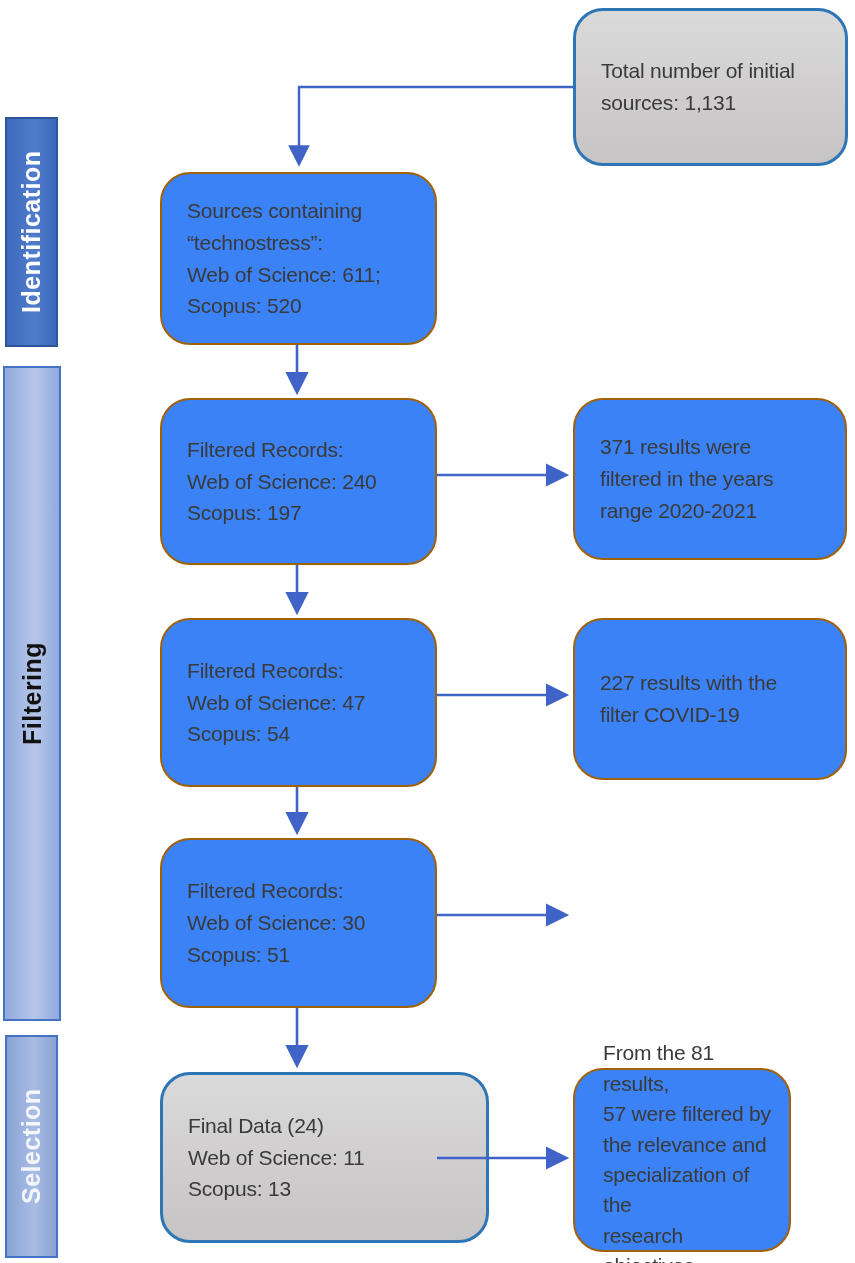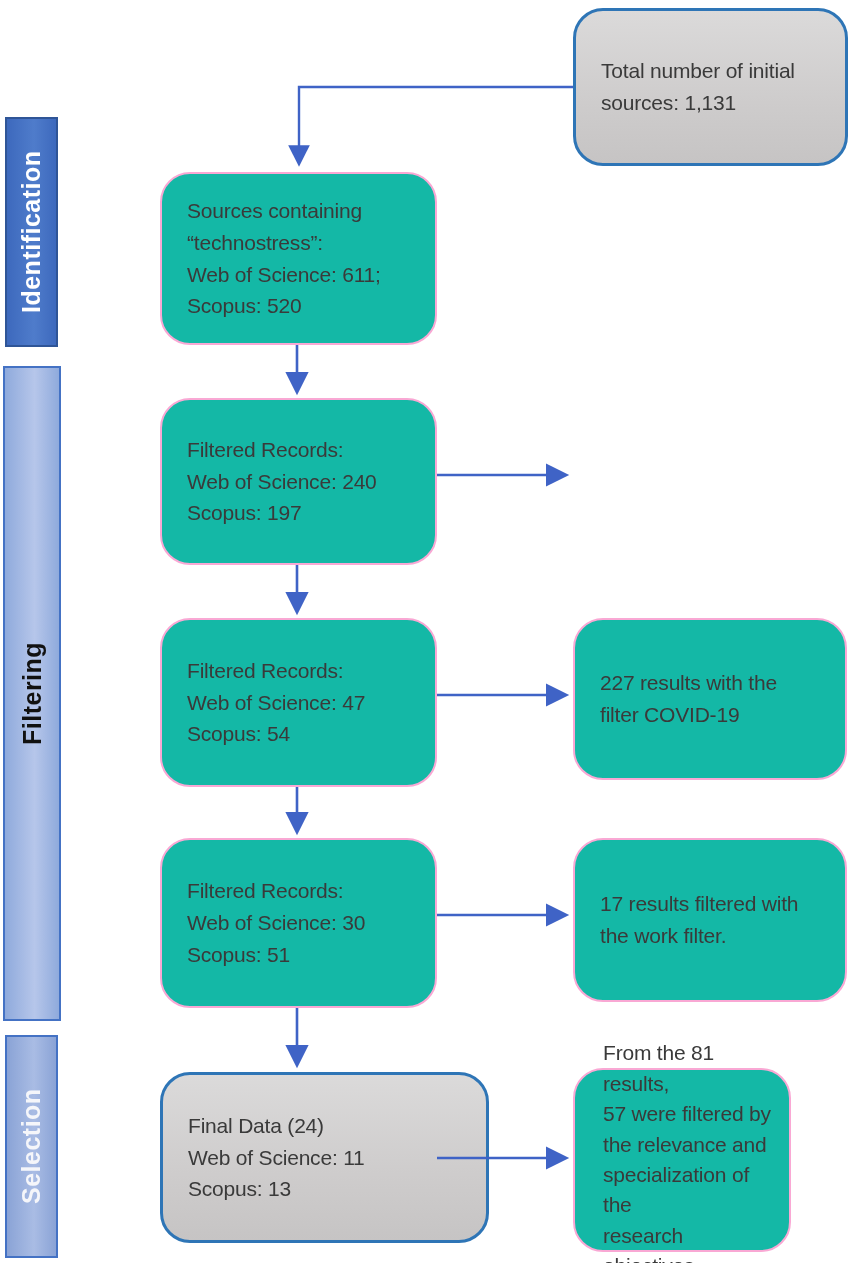--- a/index.html
+++ b/index.html
@@ -35,23 +35,23 @@
   #stage-selection{
     left:5px;top:1035px;width:53px;height:223px;
     background:linear-gradient(90deg,#8aa3d6,#a9bce4 45%,#8aa3d6);
     border:2px solid #4472c4;
     color:#f5f6fa;font-weight:bold;
   }
   
   .fbox{
     position:absolute;
     box-sizing:border-box;
-    border:2px solid #f9a8d4;
+    border:2px solid #a16207;
     border-radius:30px;
-    background:#14b8a6;
+    background:#3b82f6;
     display:flex;align-items:center;
     color:#3a3a3a;
     font-size:21px;
     line-height:1.52;
     letter-spacing:-0.2px;
     white-space:pre-line;
     padding:10px 14px 10px 25px;
   }
   .fbox.gray{
     background:linear-gradient(180deg,#dbdada 0%,#cecccc 60%,#c6c4c4 100%);
@@ -113,27 +113,28 @@
     <span>Filtered Records:
 Web of Science: 30
 Scopus: 51</span>
   </div>
   <div id="box-final" class="fbox gray">
     <span>Final Data (24)
 Web of Science: 11
 Scopus: 13</span>
   </div>
 
+  <div id="note-years" class="fbox">
+    <span>371 results were
+filtered in the years
+range 2020-2021</span>
+  </div>
   <div id="note-covid" class="fbox">
     <span>227 results with the
 filter COVID-19</span>
-  </div>
-  <div id="note-work" class="fbox">
-    <span>17 results filtered with
-the work filter.</span>
   </div>
   <div id="note-relevance" class="fbox">
     <span>From the 81 results,
 57 were filtered by
 the relevance and
 specialization of the
 research objectives</span>
   </div>
 
   <svg id="connectors" viewBox="0 0 855 1263" xmlns="http://www.w3.org/2000/svg">

